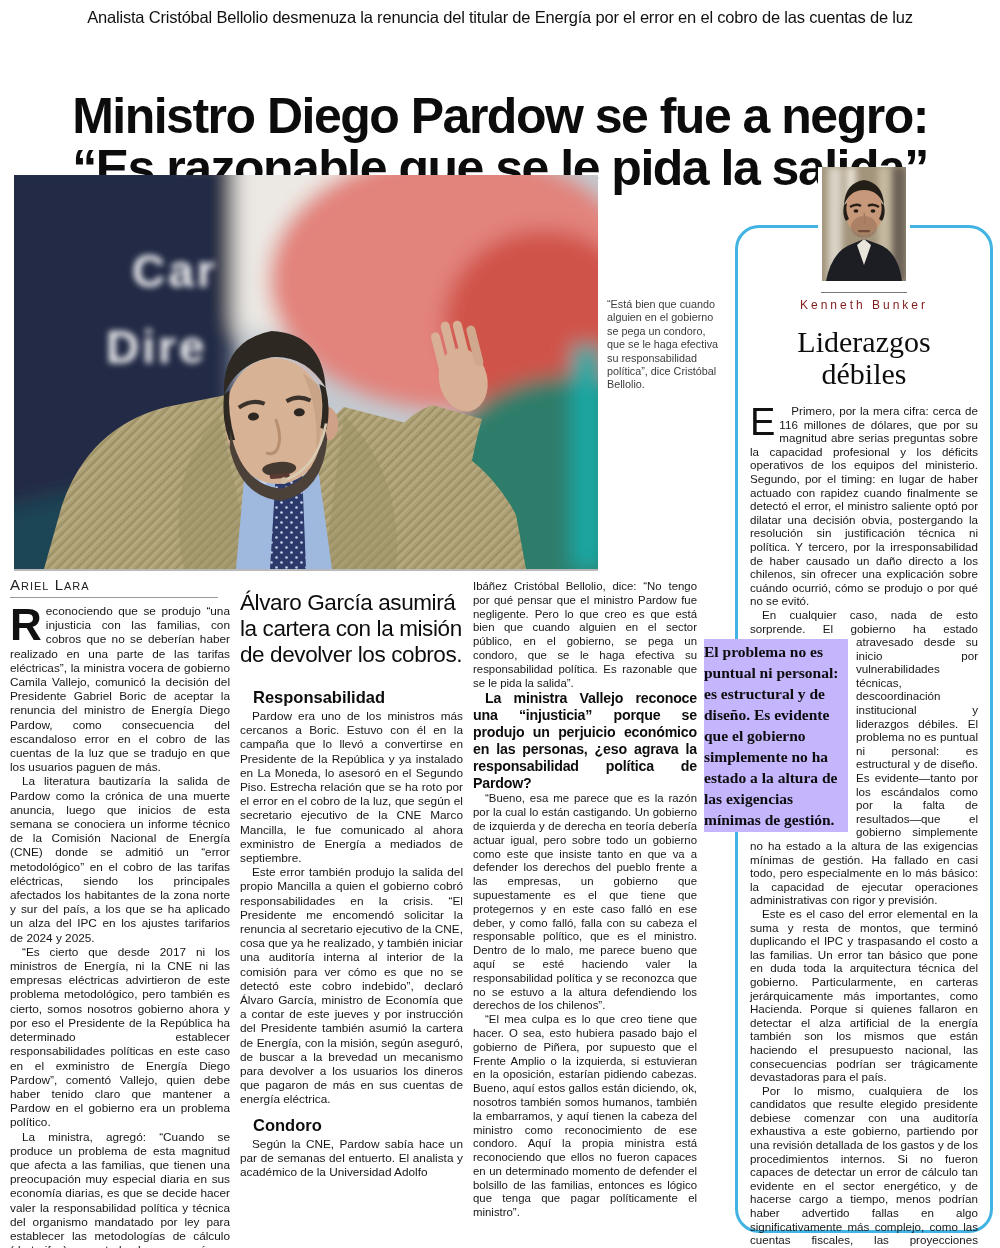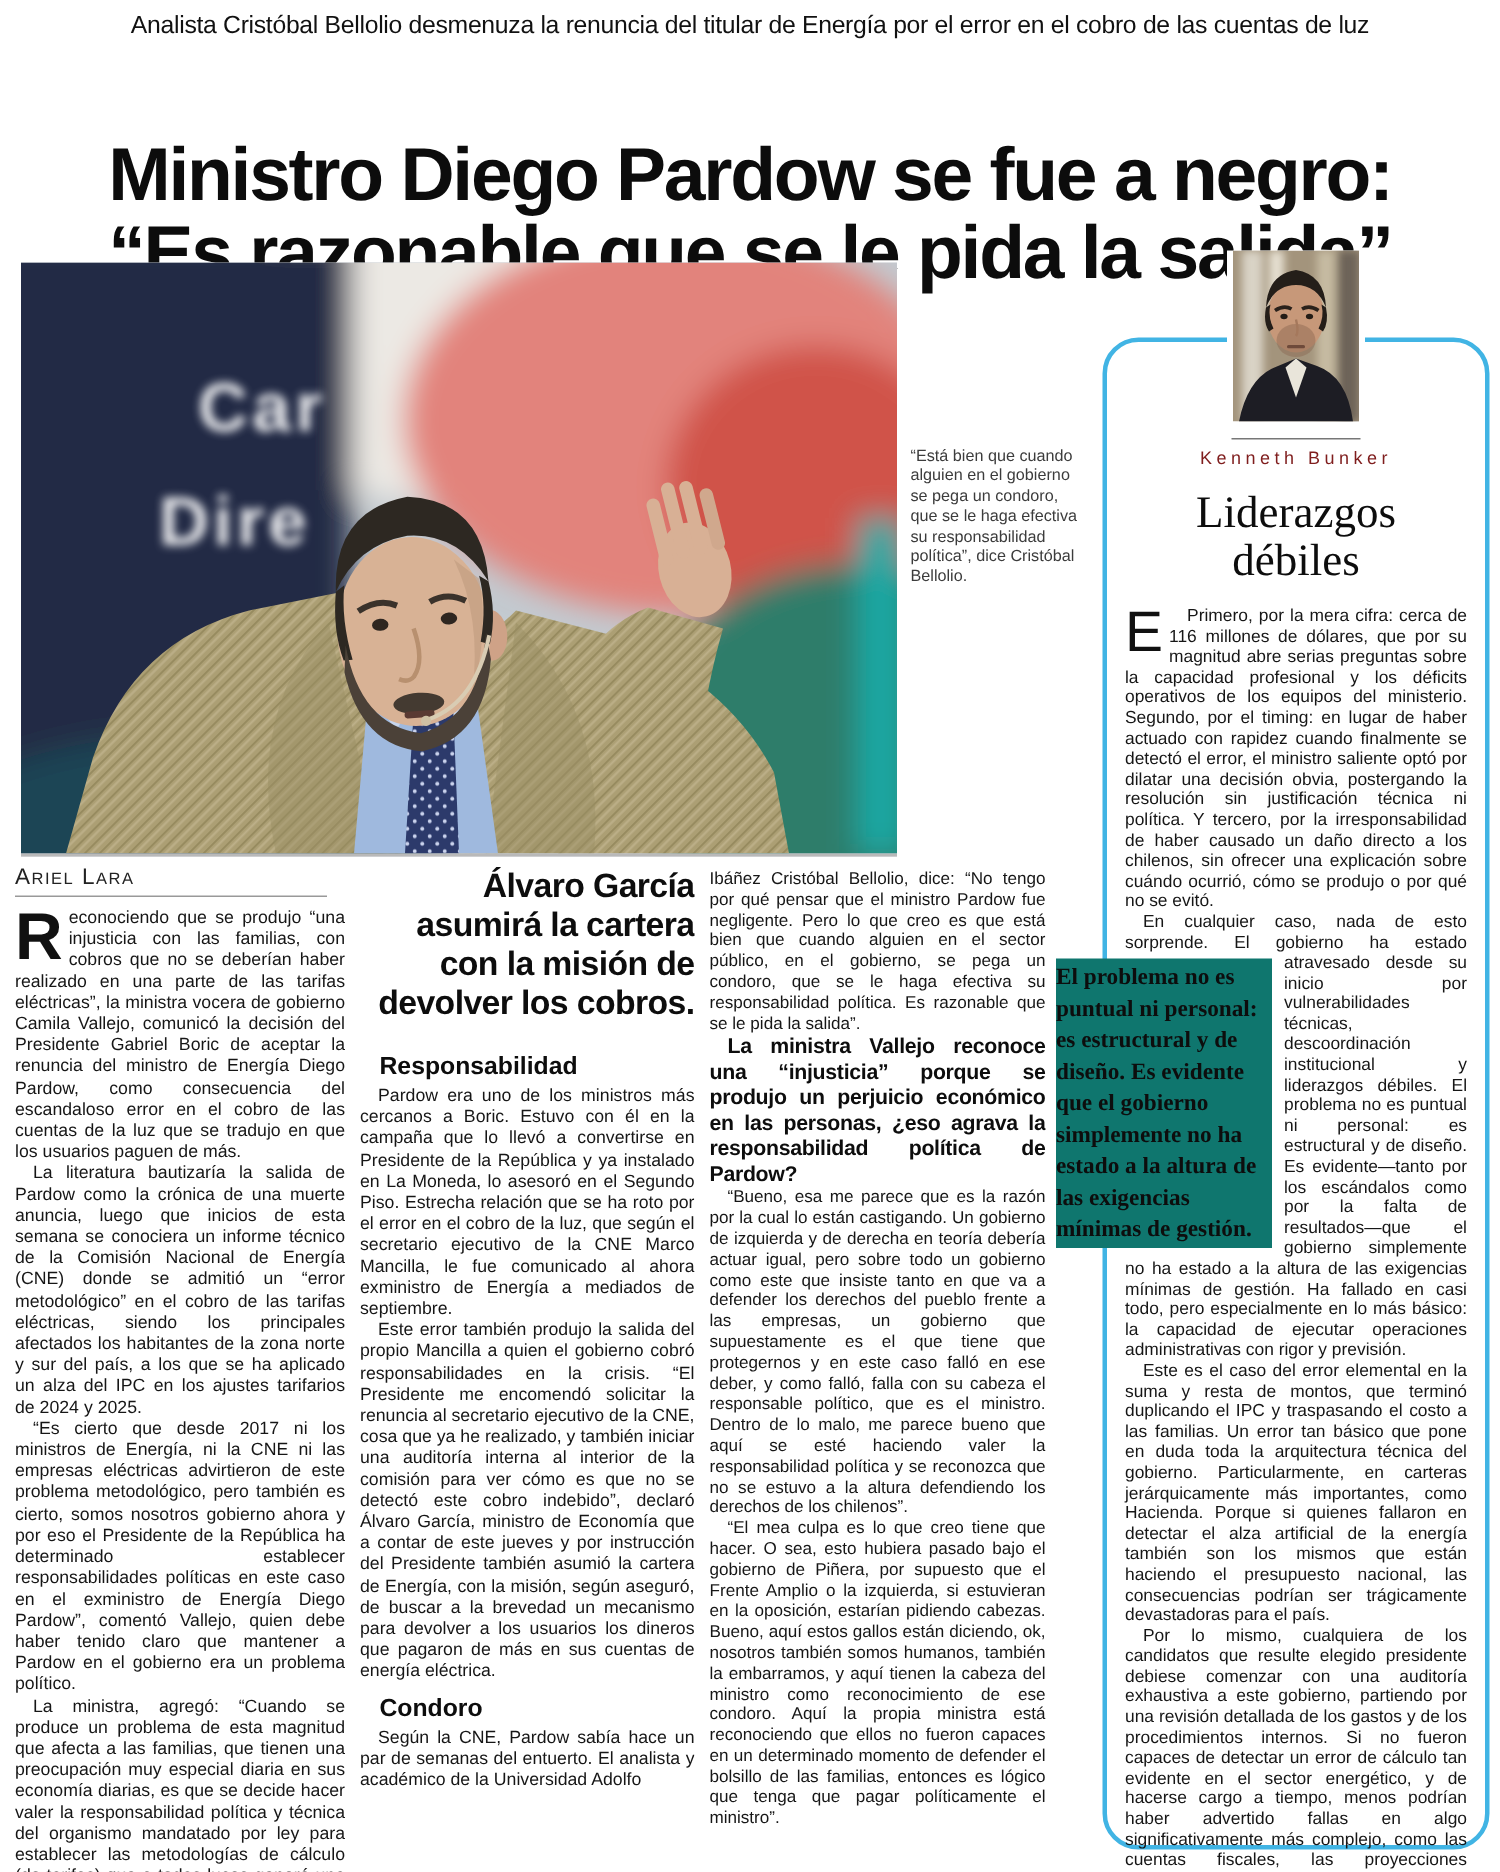--- a/index.html
+++ b/index.html
@@ -25,43 +25,43 @@
        border-bottom:1px solid #999;padding-bottom:4px;}
   .col{position:absolute;top:598px;height:650px;overflow:hidden;
        font-size:11.8px;line-height:14.2px;text-align:justify;color:#161616;}
   .col1{left:10px;width:220px;top:604px;height:644px;}
   .col2{left:240px;top:578px;width:223px;height:670px;}
   .col3{left:473px;top:580px;width:224px;height:668px;font-size:11.4px;line-height:13.8px;}
   .col p{margin:0;}
   .col p.ind{text-indent:12px;}
   .dropcap{float:left;font-weight:bold;font-size:44px;line-height:38px;
        padding:2px 4px 0 0;color:#111;}
-  .subhead{font-weight:bold;font-size:22.5px;line-height:26px;text-align:right;
-       letter-spacing:-0.4px;color:#0d0d0d;margin:0 0 20px 0;}
+  .subhead{font-weight:normal;font-size:22.5px;line-height:26px;text-align:left;
+       letter-spacing:-0.4px;color:#0d0d0d;margin:12px 0 20px 0;}
   .sect-head{font-weight:bold;font-size:16.5px;line-height:18px;margin:9px 0 3px 0;
        padding-left:13px;text-align:left;color:#0d0d0d;}
   .bold-q{font-weight:bold;font-size:14.2px;line-height:17px;text-indent:12px;
        letter-spacing:-0.2px;color:#0d0d0d;}
   
   .op-box{position:absolute;left:735px;top:225px;width:258px;height:1008px;
        border:3px solid #41b4e4;border-radius:24px;box-sizing:border-box;
        background:#fff;}
   .bunker-photo{position:absolute;left:818px;top:167px;width:92px;height:114px;
        background:#fff;padding:0 4px;box-sizing:border-box;z-index:3;}
   .op-inner{padding:64px 12px 0 12px;}
   .op-rule{width:86px;margin:0 auto;border-top:1px solid #777;height:0;}
   .op-author{text-align:center;font-size:12px;letter-spacing:3px;color:#7f1d1d;
        margin-top:5px;white-space:nowrap;}
   .op-title{font-family:"Liberation Serif",serif;font-size:30px;line-height:32px;
        text-align:center;color:#0d0d0d;margin:14px 0 14px 0;}
   .op-body{font-size:11.6px;line-height:13.6px;text-align:justify;color:#161616;}
   .op-body p{margin:0;}
   .op-body p.ind{text-indent:12px;}
   .op-drop{float:left;font-size:38px;line-height:33px;padding:2px 4px 0 0;color:#111;}
-  .op-pq{float:left;width:142px;margin:4px 8px 2px -46px;background:#0f766e;
+  .op-pq{float:left;width:142px;margin:4px 8px 2px -46px;background:#c4b5fd;
        position:relative;z-index:2;font-family:"Liberation Serif",serif;
        font-weight:bold;font-size:15.5px;line-height:21px;text-align:left;
        color:#0d0d0d;padding:2px 2px 2px 0;}
   svg{display:block;}
 </style>
 </head>
 <body>
 
 <div class="strapline">Analista Cristóbal Bellolio desmenuza la renuncia del titular de Energía por el error en el cobro de las cuentas de luz</div>
 <div class="headline">

